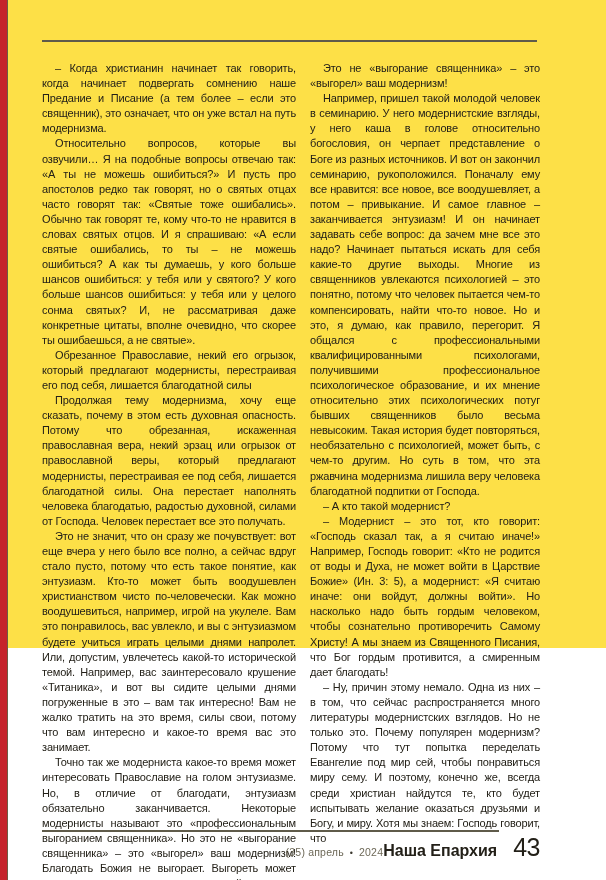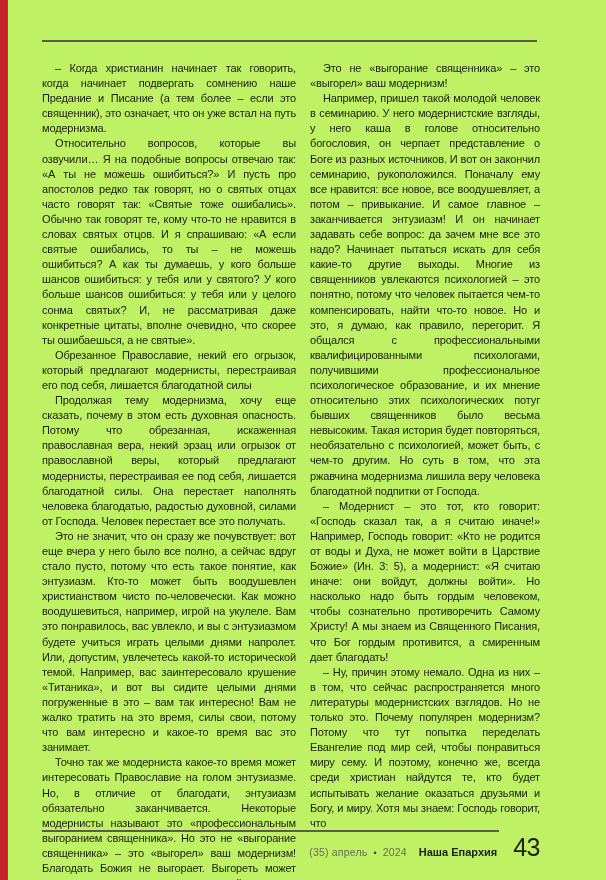--- a/index.html
+++ b/index.html
@@ -8,22 +8,22 @@
   }
   body {
     width: 606px;
     height: 880px;
     font-family: "Liberation Sans", "DejaVu Sans", sans-serif;
     overflow: hidden;
   }
   .page {
     position: relative;
     width: 606px;
-    height: 880px;
-    background: #bef264;
+    height: 648px;
+    background: #fde047;
   }
   .accent-strip {
     position: absolute;
     left: 0;
     top: 0;
     width: 7px;
     height: 880px;
     background: #c5232b;
     border-right: 1px solid #6d5a44;
   }
@@ -81,24 +81,23 @@
     font-size: 10.5px;
     color: #6d6857;
     letter-spacing: 0.2px;
   }
   .footer-bullet {
     font-size: 9px;
     color: #3b382e;
     margin: 0 6px;
   }
   .footer-magazine {
-    font-size: 11px;
+    font-size: 16px;
     font-weight: bold;
     color: #232018;
-    margin-left: 12px;
   }
   .footer-pagenum {
     font-size: 25px;
     color: #232018;
     margin-left: 16px;
     letter-spacing: -0.5px;
   }
 </style>
 </head>
 <body>
@@ -112,20 +111,21 @@
         <p class="para">– Когда христианин начинает так говорить, когда начинает подвергать сомнению наше Предание и Писание (а тем более – если это священник), это означает, что он уже встал на путь модернизма.</p>
         <p class="para">Относительно вопросов, которые вы озвучили… Я на подобные вопросы отвечаю так: «А ты не можешь ошибиться?» И пусть про апостолов редко так говорят, но о святых отцах часто говорят так: «Святые тоже ошибались». Обычно так говорят те, кому что-то не нравится в словах святых отцов. И я спрашиваю: «А если святые ошибались, то ты – не можешь ошибиться? А как ты думаешь, у кого больше шансов ошибиться: у тебя или у святого? У кого больше шансов ошибиться: у тебя или у целого сонма святых? И, не рассматривая даже конкретные цитаты, вполне очевидно, что скорее ты ошибаешься, а не святые».</p>
         <p class="para bold">Обрезанное Православие, некий его огрызок, который предлагают модернисты, перестраивая его под себя, лишается благодатной силы</p>
         <p class="para">Продолжая тему модернизма, хочу еще сказать, почему в этом есть духовная опасность. Потому что обрезанная, искаженная православная вера, некий эрзац или огрызок от православной веры, который предлагают модернисты, перестраивая ее под себя, лишается благодатной силы. Она перестает наполнять человека благодатью, радостью духовной, силами от Господа. Человек перестает все это получать.</p>
         <p class="para">Это не значит, что он сразу же почувствует: вот еще вчера у него было все полно, а сейчас вдруг стало пусто, потому что есть такое понятие, как энтузиазм. Кто-то может быть воодушевлен христианством чисто по-человечески. Как можно воодушевиться, например, игрой на укулеле. Вам это понравилось, вас увлекло, и вы с энтузиазмом будете учиться играть целыми днями напролет. Или, допустим, увлечетесь какой-то исторической темой. Например, вас заинтересовало крушение «Титаника», и вот вы сидите целыми днями погруженные в это – вам так интересно! Вам не жалко тратить на это время, силы свои, потому что вам интересно и какое-то время вас это занимает.</p>
         <p class="para">Точно так же модерниста какое-то время может интересовать Православие на голом энтузиазме. Но, в отличие от благодати, энтузиазм обязательно заканчивается. Некоторые модернисты называют это «профессиональным выгоранием священника». Но это не «выгорание священника» – это «выгорел» ваш модернизм! Благодать Божия не выгорает. Выгореть может только энтузиазм человеческий, чисто психологический.</p>
       </div>
     <div class="col col-right">
         <p class="para bold">Это не «выгорание священника» – это «выгорел» ваш модернизм!</p>
         <p class="para">Например, пришел такой молодой человек в семинарию. У него модернистские взгляды, у него каша в голове относительно богословия, он черпает представление о Боге из разных источников. И вот он закончил семинарию, рукоположился. Поначалу ему все нравится: все новое, все воодушевляет, а потом – привыкание. И самое главное – заканчивается энтузиазм! И он начинает задавать себе вопрос: да зачем мне все это надо? Начинает пытаться искать для себя какие-то другие выходы. Многие из священников увлекаются психологией – это понятно, потому что человек пытается чем-то компенсировать, найти что-то новое. Но и это, я думаю, как правило, перегорит. Я общался с профессиональными квалифицированными психологами, получившими профессиональное психологическое образование, и их мнение относительно этих психологических потуг бывших священников было весьма невысоким. Такая история будет повторяться, необязательно с психологией, может быть, с чем-то другим. Но суть в том, что эта ржавчина модернизма лишила веру человека благодатной подпитки от Господа.</p>
+        <p class="para bold">– А кто такой модернист?</p>
         <p class="para">– Модернист – это тот, кто говорит: «Господь сказал так, а я считаю иначе!» Например, Господь говорит: «Кто не родится от воды и Духа, не может войти в Царствие Божие» (Ин. 3: 5), а модернист: «Я считаю иначе: они войдут, должны войти». Но насколько надо быть гордым человеком, чтобы сознательно противоречить Самому Христу! А мы знаем из Священного Писания, что Бог гордым противится, а смиренным дает благодать!</p>
         <p class="para">– Ну, причин этому немало. Одна из них – в том, что сейчас распространяется много литературы модернистских взглядов. Но не только это. Почему популярен модернизм? Потому что тут попытка переделать Евангелие под мир сей, чтобы понравиться миру сему. И поэтому, конечно же, всегда среди христиан найдутся те, кто будет испытывать желание оказаться друзьями и Богу, и миру. Хотя мы знаем: Господь говорит, что</p>
       </div>
   </div>
 
   <div class="footer-rule"></div>
   <div class="footer-row">
     <span class="footer-issue">(35) апрель</span>
     <span class="footer-bullet">•</span>
     <span class="footer-year">2024</span>

